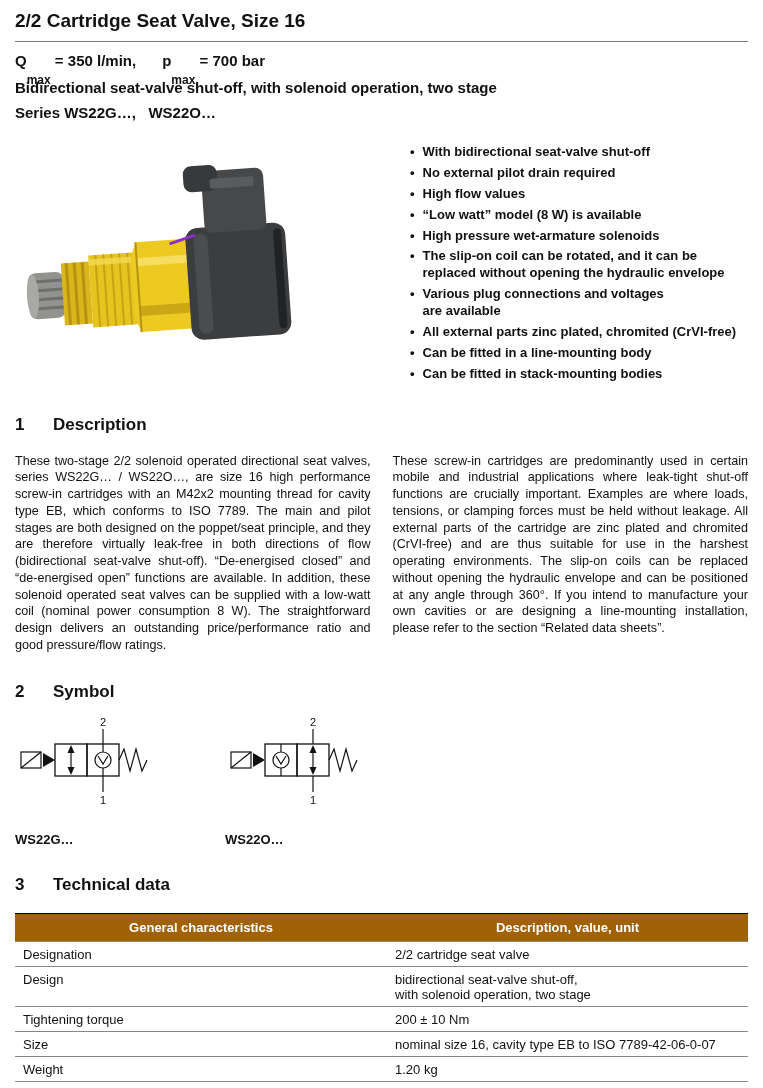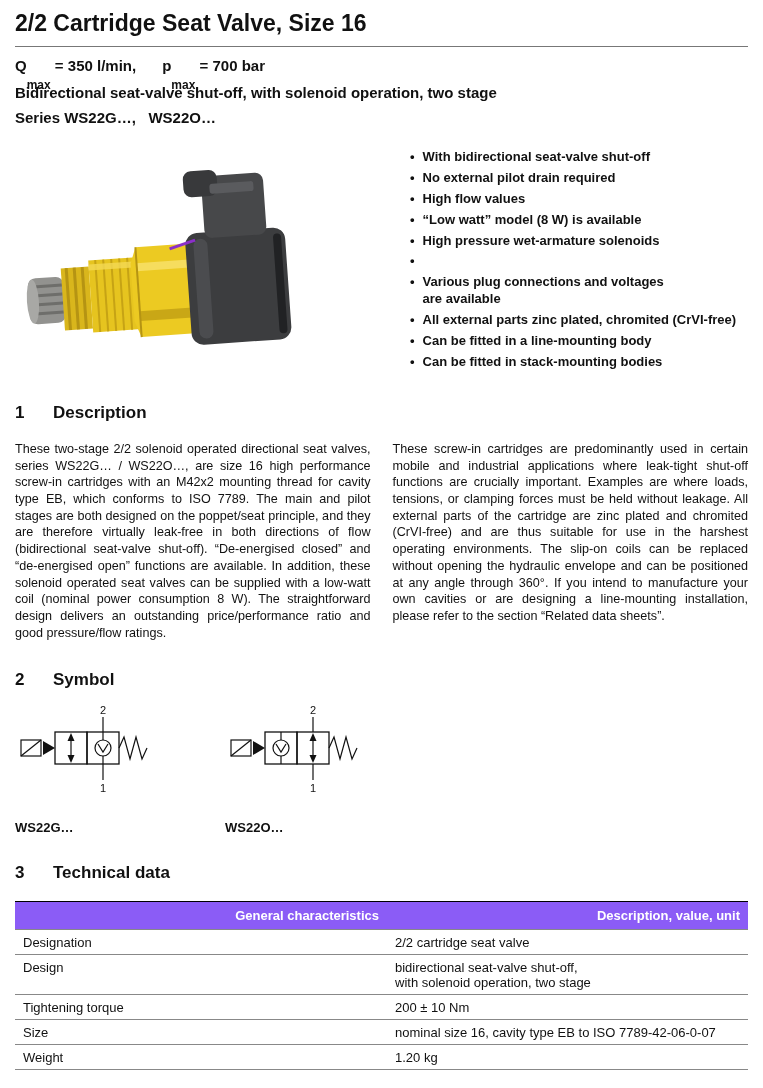--- a/index.html
+++ b/index.html
@@ -4,21 +4,21 @@
 <style>
   * { margin:0; padding:0; box-sizing:border-box; }
   html, body { background:#ffffff; }
   body {
     width:763px; min-height:1088px;
     font-family:"Liberation Sans","DejaVu Sans",sans-serif;
     color:#111; margin:0 auto;
   }
   .page { padding:10px 15px 4px 15px; }
 
-  .title { font-size:23px; font-weight:bold; padding-bottom:9px; border-bottom:1px solid #777; }
+  .title { font-size:19px; font-weight:bold; padding-bottom:9px; border-bottom:1px solid #777; }
 
   .specs { margin-top:10px; font-size:15px; font-weight:bold; }
   .specs sub { font-size:12px; position:relative; top:14px; }
   .p-group { margin-left:26px; }
   .subtitle { font-size:15px; font-weight:bold; margin-top:5px; line-height:1.3; white-space:pre-wrap; }
 
   .hero { display:flex; margin-top:22px; }
   .photo-wrap { width:395px; padding-left:4px; }
   .features { flex:1; padding-top:0; }
   .feature { display:flex; gap:8px; font-size:13px; font-weight:bold; line-height:1.3; margin-bottom:4px; }
@@ -30,21 +30,21 @@
 
   .desc-cols { display:flex; gap:22px; margin-top:18px; }
   .desc-col { flex:1; font-size:12.6px; line-height:1.33; text-align:justify; }
 
   .symbols { display:flex; gap:30px; margin-top:14px; }
   .symbol-block { width:180px; }
   .symbol-label { font-size:13px; font-weight:bold; margin-top:16px; }
   .symbol-svg text { font-family:"Liberation Sans",sans-serif; font-size:11px; fill:#111; }
 
   table { width:100%; border-collapse:collapse; margin-top:18px; border-top:1px solid #000; border-bottom:1px solid #888; }
-  th { background:#8b5cf6; color:#fff; font-size:13px; font-weight:bold; text-align:right; padding:6px 8px; }
+  th { background:#a16207; color:#fff; font-size:13px; font-weight:bold; text-align:center; padding:6px 8px; }
   td { font-size:13px; padding:5px 8px 4px 8px; border-top:1px solid #888; vertical-align:top; white-space:pre-line; }
   th:first-child, td:first-child { width:372px; }
 </style>
 </head>
 <body>
 
 <div class="page">
 
   <div class="title">2/2 Cartridge Seat Valve, Size 16</div>
 
@@ -128,20 +128,22 @@
           <span class="ftext">“Low watt” model (8 W) is available</span>
         </div>
 
         <div class="feature">
           <span class="bullet">•</span>
           <span class="ftext">High pressure wet-armature solenoids</span>
         </div>
 
         <div class="feature">
           <span class="bullet">•</span>
+          <span class="ftext">The slip-on coil can be rotated, and it can be
+replaced without opening the hydraulic envelope</span>
         </div>
 
         <div class="feature">
           <span class="bullet">•</span>
           <span class="ftext">Various plug connections and voltages
 are available</span>
         </div>
 
         <div class="feature">
           <span class="bullet">•</span>

